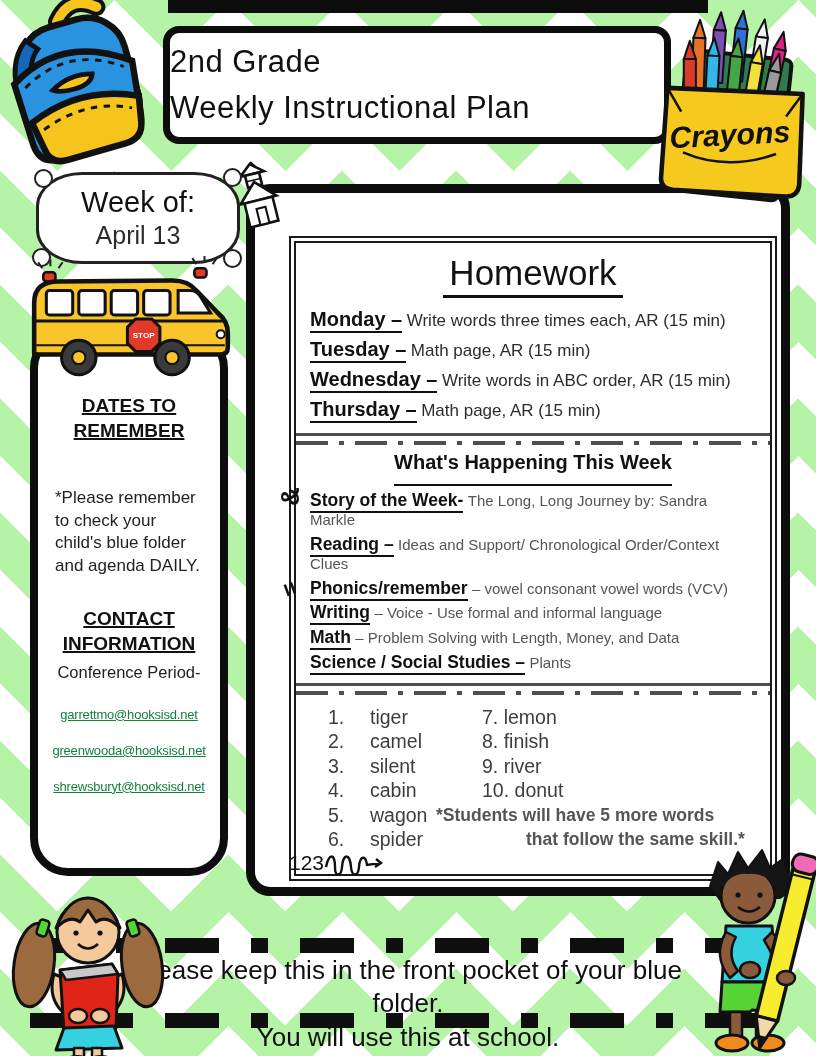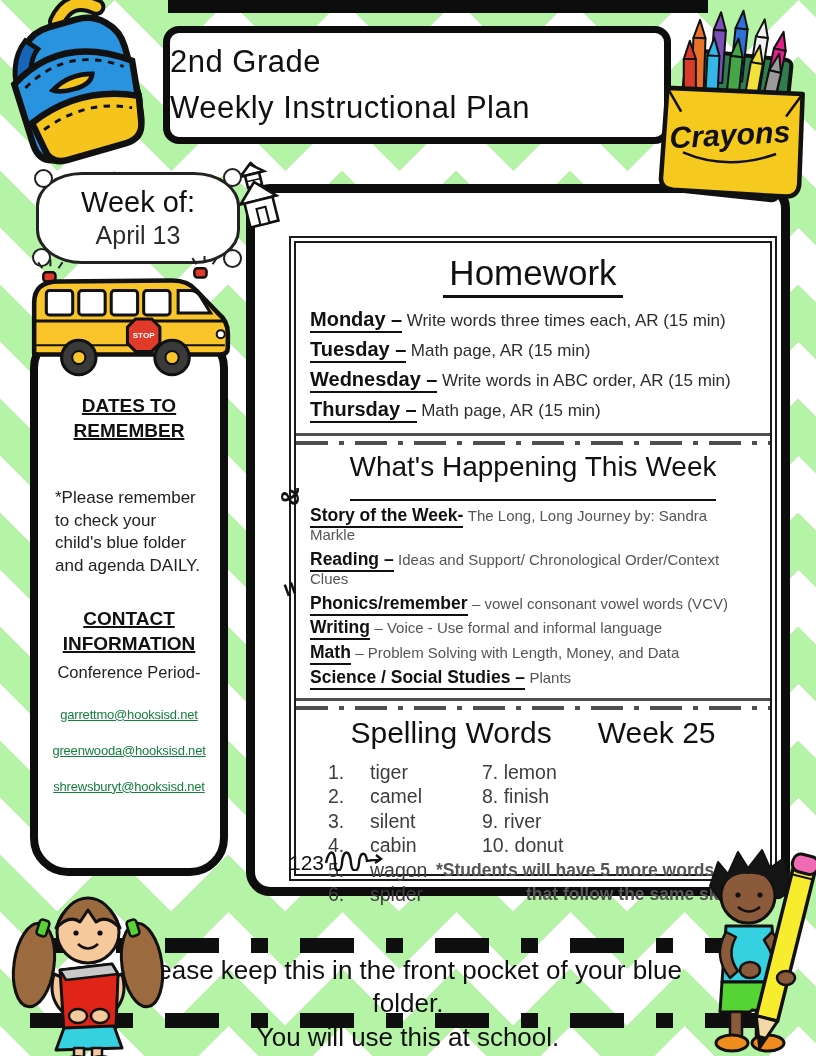--- a/index.html
+++ b/index.html
@@ -58,37 +58,37 @@
   .hw-heading{text-align:center;margin-top:2px;}
   .hw-heading span{display:inline-block;font-size:35px;border-bottom:3px solid #111;padding:0 6px 2px;}
   .hw-list{margin-top:8px;}
   .hw-row{margin:3px 0;line-height:1.35;}
   .hw-day{font-size:20px;font-weight:bold;border-bottom:2.5px solid #111;padding-bottom:1px;}
   .hw-task{font-size:17px;color:#2c2c2c;}
   .divider{margin:10px -14px 6px;}
   .div-solid{height:3px;background:#4f4f4f;}
   .div-dashdot{height:4px;margin-top:5px;background:repeating-linear-gradient(90deg,#4f4f4f 0 32px,transparent 32px 43px,#4f4f4f 43px 48px,transparent 48px 59px);}
   .wh-heading{text-align:center;}
-  .wh-heading span{display:inline-block;font-size:28px;font-weight:normal;border-bottom:2.5px solid #111;padding-bottom:16px;}
+  .wh-heading span{display:inline-block;font-size:20px;font-weight:bold;border-bottom:2.5px solid #111;padding-bottom:10px;}
   .wh-list{margin-top:4px;}
   .wh-row{margin:4px 0;line-height:1.18;}
   .wh-label{font-size:17.5px;font-weight:bold;border-bottom:2px solid #111;padding-bottom:1px;}
   .wh-value{font-size:15px;color:#555;}
   .spell-heading{display:flex;justify-content:center;gap:46px;font-size:30px;margin-top:4px;}
   .spell-grid{
     display:grid;grid-template-columns:42px 112px auto;grid-auto-rows:24.5px;
     padding-left:18px;margin-top:10px;font-size:19.5px;color:#3d3d3d;align-items:center;
   }
   .sp-note{font-weight:bold;color:#555;font-size:17.5px;white-space:nowrap;}
   .sp-note.l1{margin-left:-46px;}
   .sp-note.l2{padding-left:44px;}
   .schoolhouse{position:absolute;left:-28px;top:-34px;width:62px;height:72px;z-index:5;}
   .doodle-amp{position:absolute;left:26px;top:288px;font-size:26px;font-weight:bold;transform:rotate(-90deg);z-index:4;}
   .doodle-eq{position:absolute;left:28px;top:382px;font-size:24px;font-weight:bold;transform:rotate(70deg);z-index:4;}
-  .doodle-123{position:absolute;left:34px;bottom:12px;z-index:5;display:flex;margin-top:24px;}
+  .doodle-123{position:absolute;left:34px;bottom:12px;z-index:5;display:flex;align-items:flex-end;margin-top:24px;}
   .doodle-123 .n{font-size:21px;}
   .footer-dash{position:absolute;left:30px;width:758px;height:15px;background:repeating-linear-gradient(90deg,#0f0f0f 0 54px,transparent 54px 86px,#0f0f0f 86px 103px,transparent 103px 135px);}
   .footer-dash.top{top:938px;z-index:2;}
   .footer-dash.bottom{top:1013px;z-index:3;}
   .footer-text{
     position:absolute;left:108px;top:954px;width:600px;text-align:center;
     font-size:26px;line-height:1.28;z-index:2;color:#101010;
   }
   .girl{position:absolute;left:8px;top:870px;width:160px;height:200px;z-index:7;}
   .boy{position:absolute;left:688px;top:842px;width:128px;height:214px;z-index:7;}
@@ -290,24 +290,20 @@
           <span class="wh-label">Science / Social Studies –</span>
           <span class="wh-value">Plants</span>
         </div>
       </div>
 
       <div class="divider">
         <div class="div-solid"></div>
           <div class="div-dashdot"></div>
       </div>
 
-      <div class="spell-heading">
-        <span>Spelling Words</span>
-        <span>Week 25</span>
-      </div>
 
       <div class="spell-grid">
         <div>1.</div>
         <div>tiger</div>
         <div><span>7.</span> <span>lemon</span></div>
         <div>2.</div>
         <div>camel</div>
         <div><span>8.</span> <span>finish</span></div>
         <div>3.</div>
         <div>silent</div>

